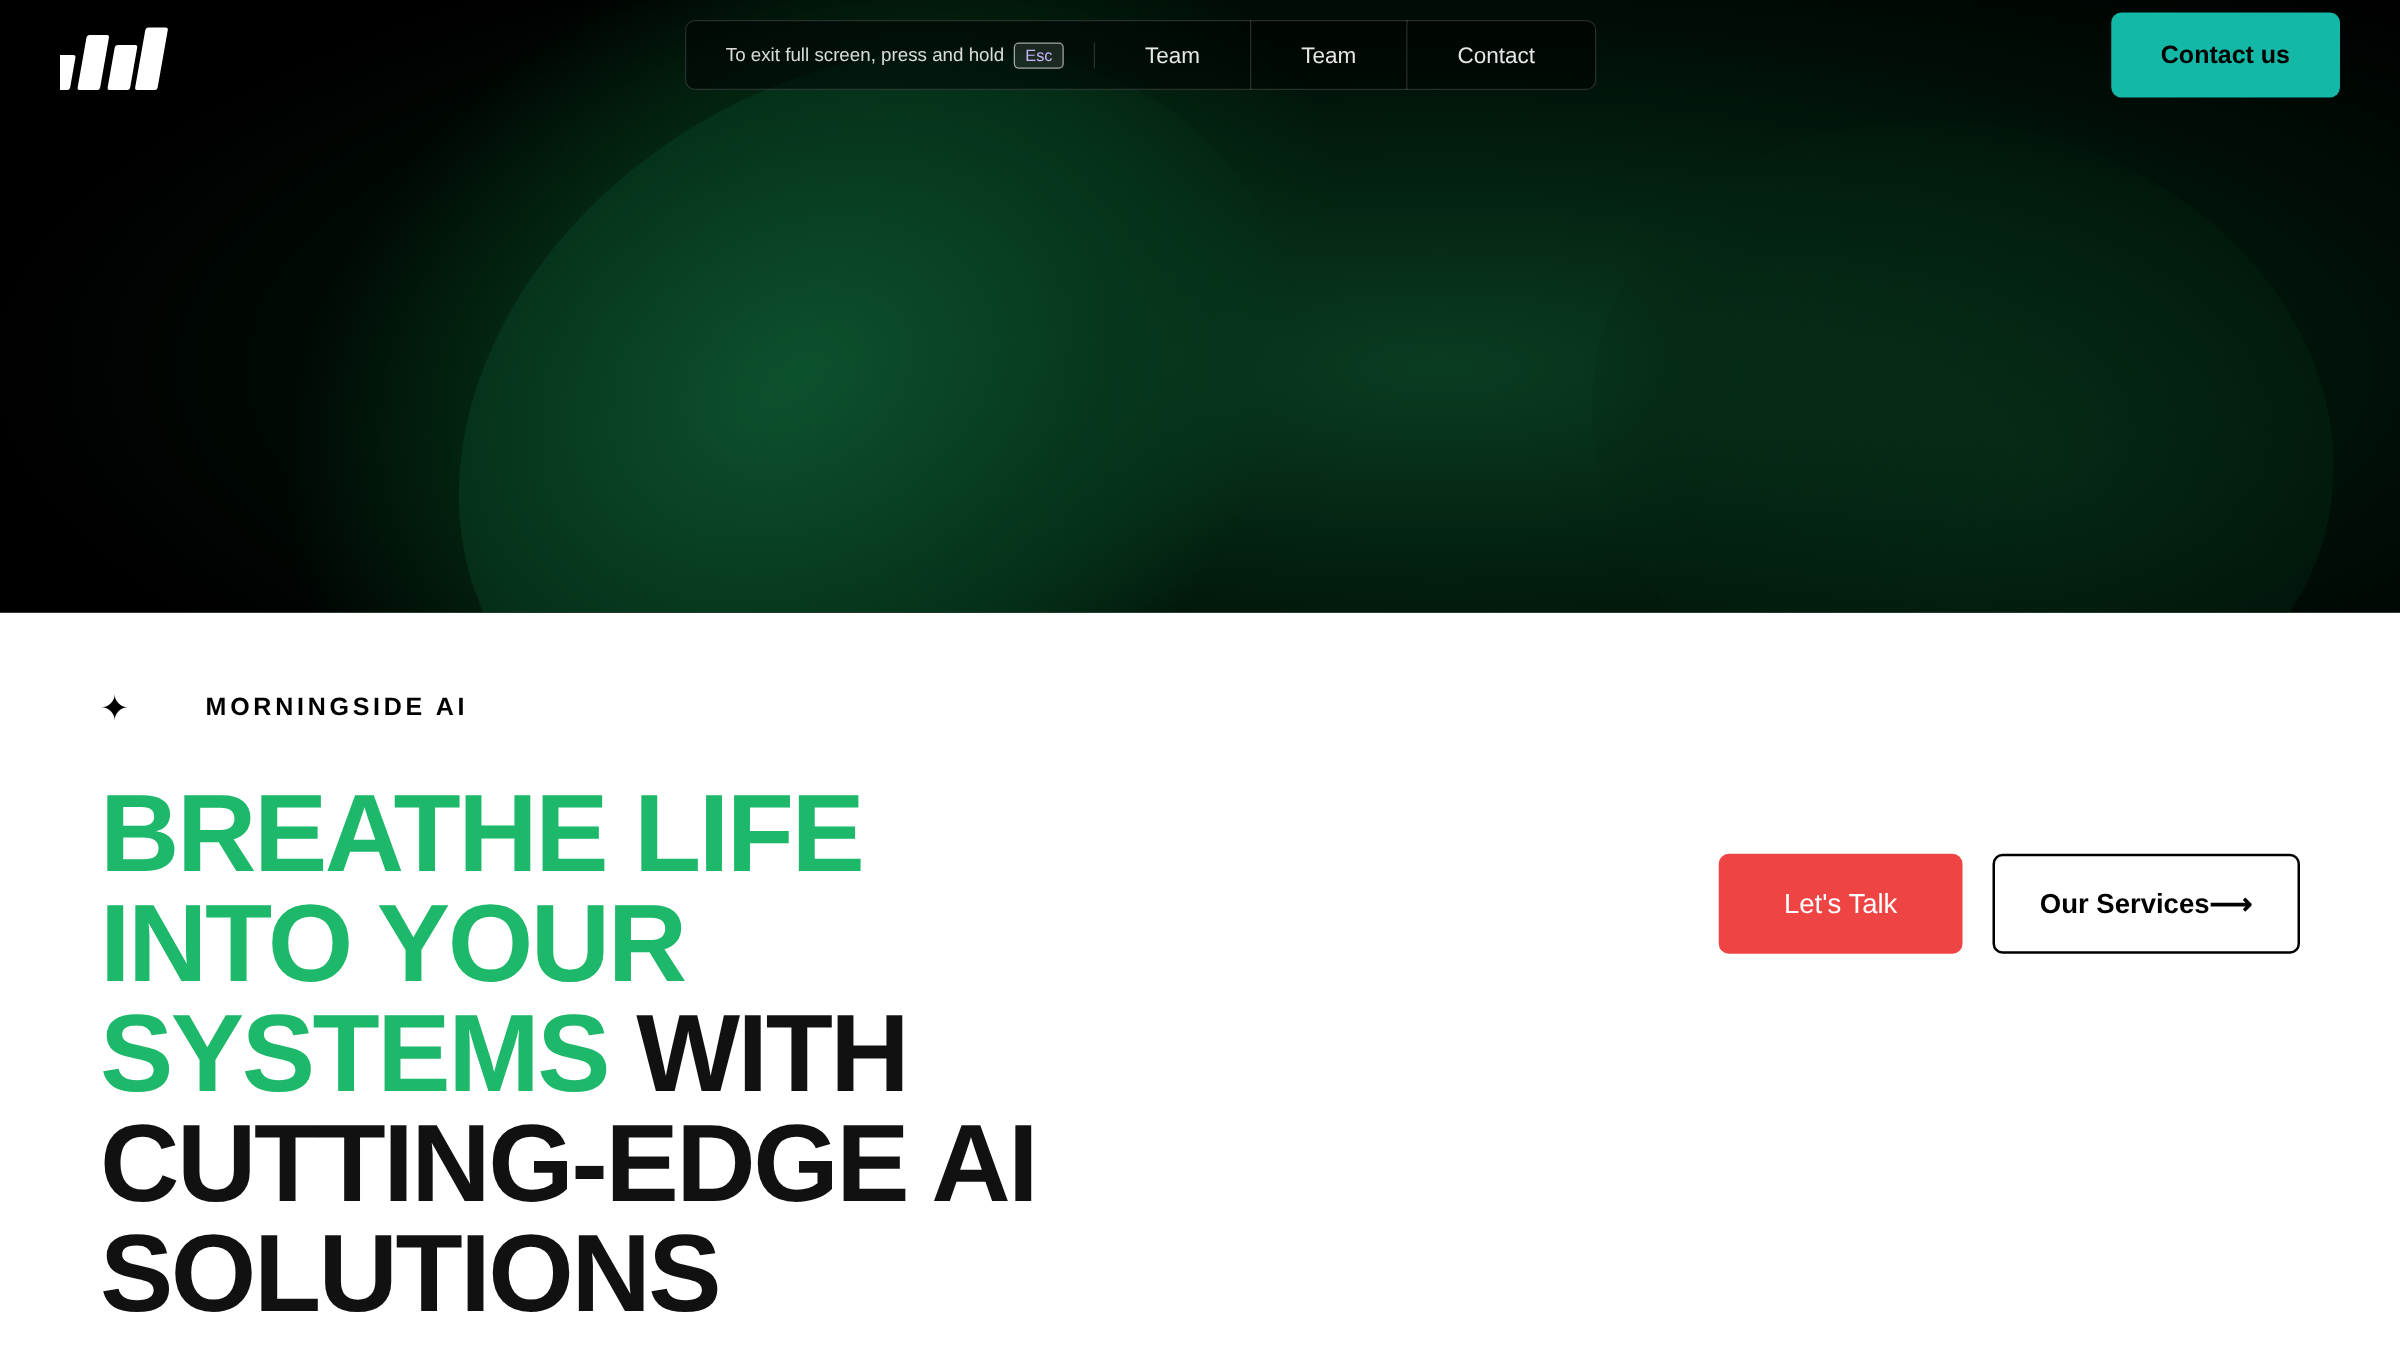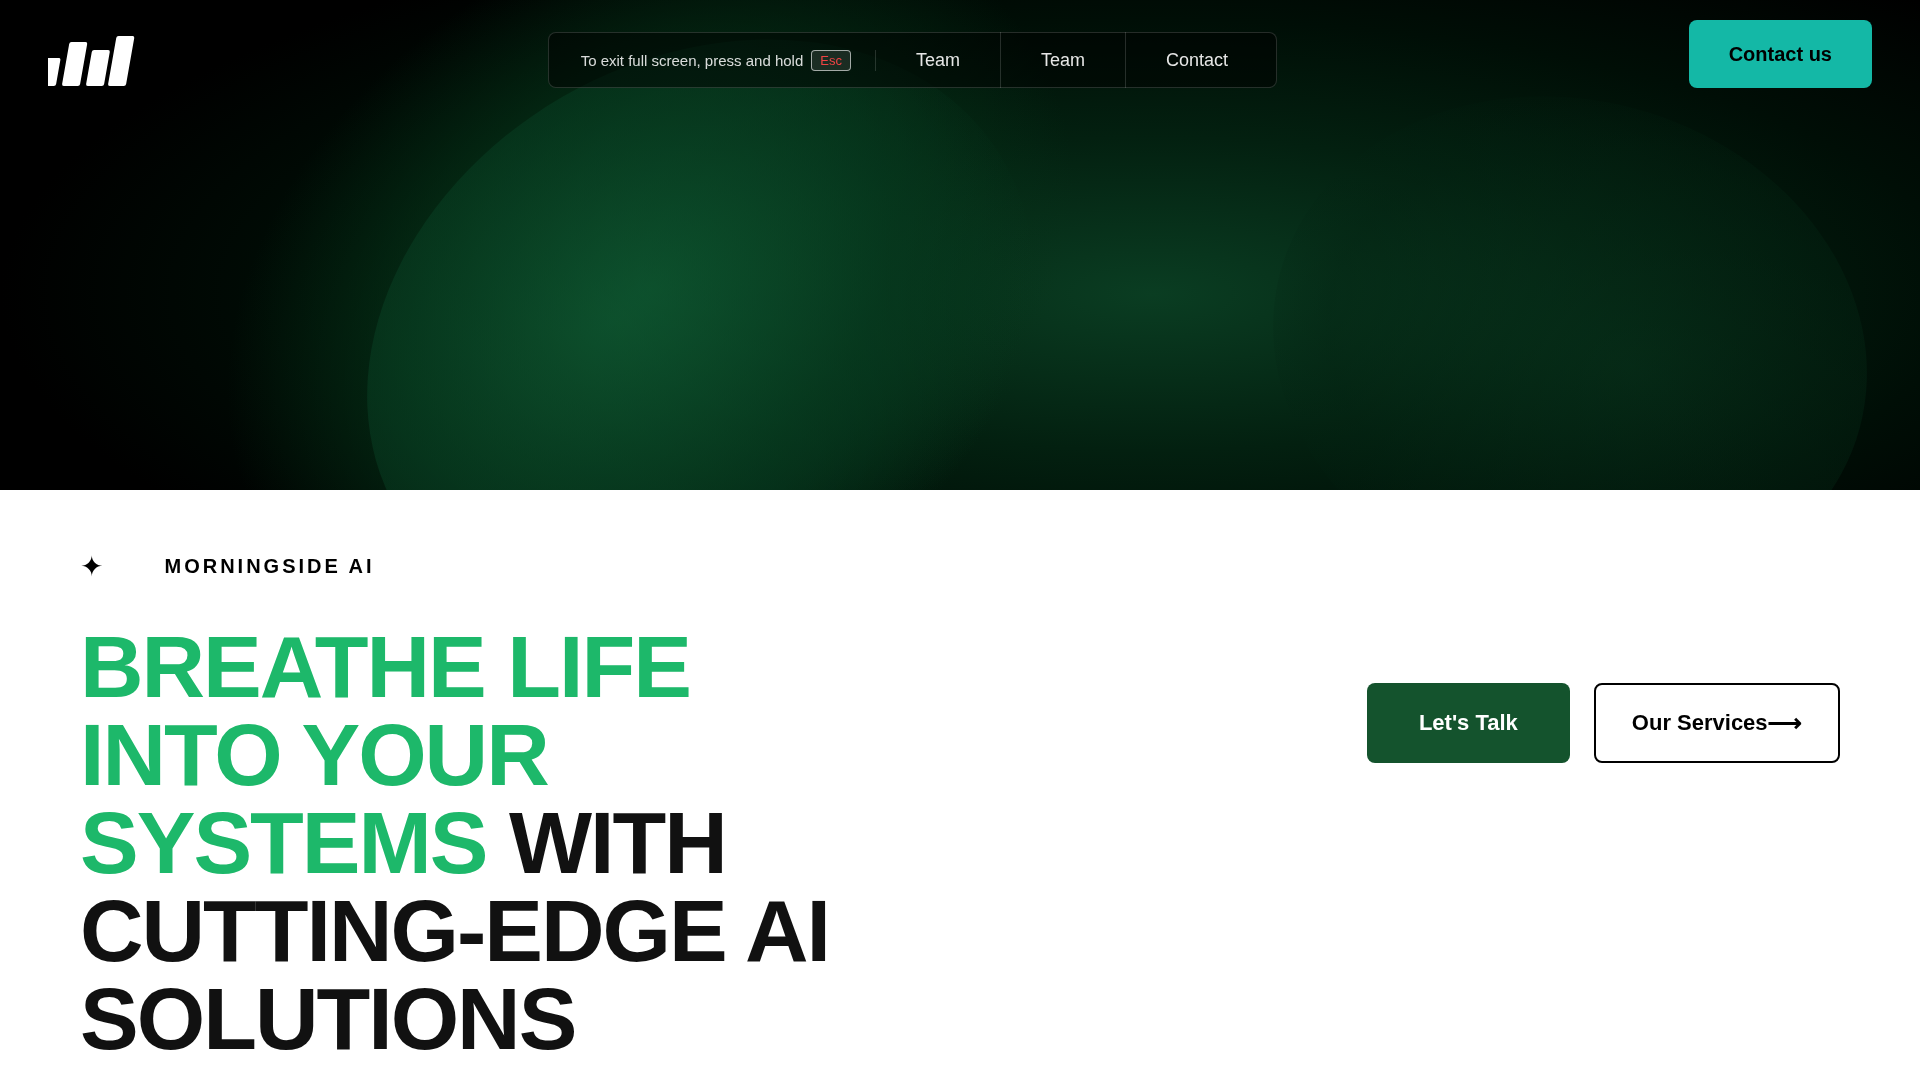--- a/index.html
+++ b/index.html
@@ -65,23 +65,23 @@
     }
 
     
     .navbar {
       position: absolute;
       top: 0;
       left: 0;
       right: 0;
       height: 88px;
       display: flex;
-      align-items: flex-end;
+      align-items: center;
       justify-content: space-between;
-      padding: 0 48px;
+      padding: 12px 48px;
       z-index: 10;
     }
 
     .logo {
       display: flex;
       align-items: center;
       gap: 0;
     }
 
     .logo-icon {
@@ -114,21 +114,21 @@
 
     .esc-key {
       display: inline-flex;
       align-items: center;
       justify-content: center;
       border: 1px solid rgba(255,255,255,0.6);
       border-radius: 4px;
       padding: 2px 8px;
       font-size: 13px;
       background: rgba(255,255,255,0.1);
-      color: #ef4444;
+      color: #c4b5fd;
     }
 
     .nav-links {
       display: flex;
       align-items: center;
     }
 
     .nav-link {
       padding: 0 40px;
       height: 56px;
@@ -220,28 +220,28 @@
     .cta-buttons {
       display: flex;
       flex-direction: row;
       gap: 24px;
       align-items: flex-start;
       margin-top: 40px;
       padding-top: 20px;
     }
 
     .btn-lets-talk {
-      background: #14532d;
+      background: #ef4444;
       color: #fff;
       border: none;
       border-radius: 8px;
       padding: 0 52px;
       height: 80px;
       font-size: 22px;
-      font-weight: 700;
+      font-weight: 400;
       cursor: pointer;
       white-space: nowrap;
     }
 
     .btn-our-services {
       background: #fff;
       color: #000;
       border: 2px solid #000;
       border-radius: 8px;
       padding: 0 36px;

